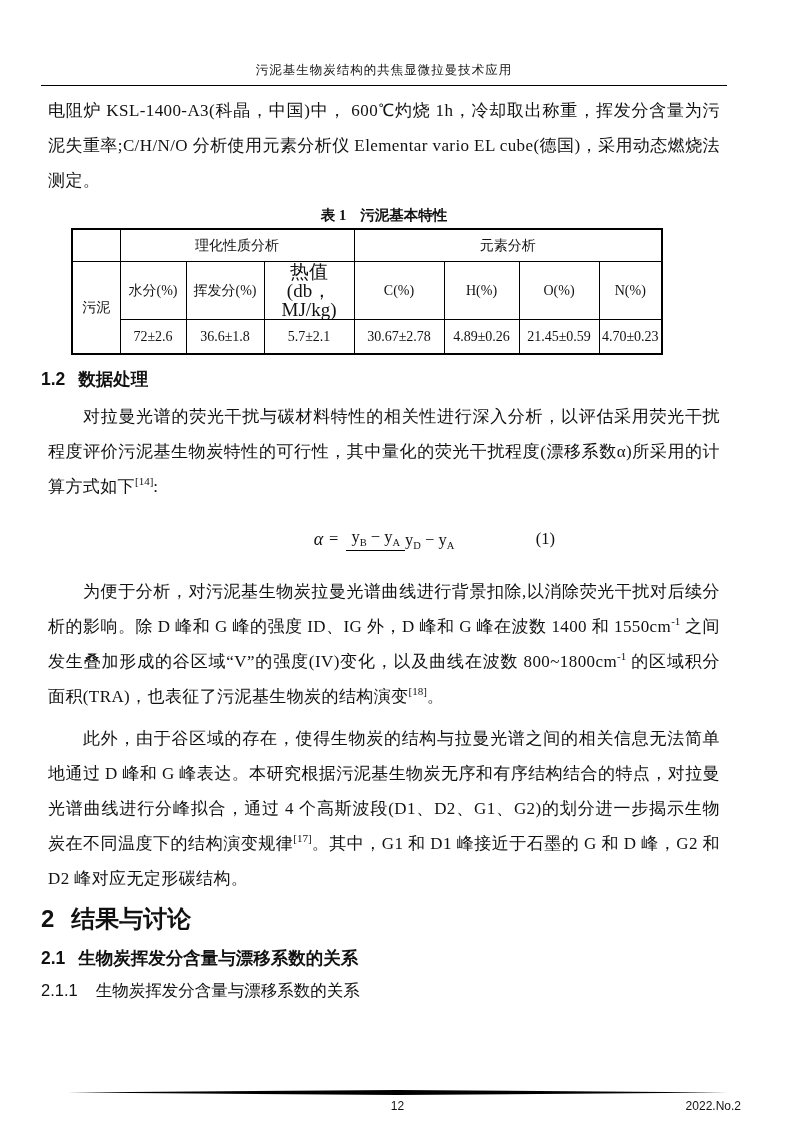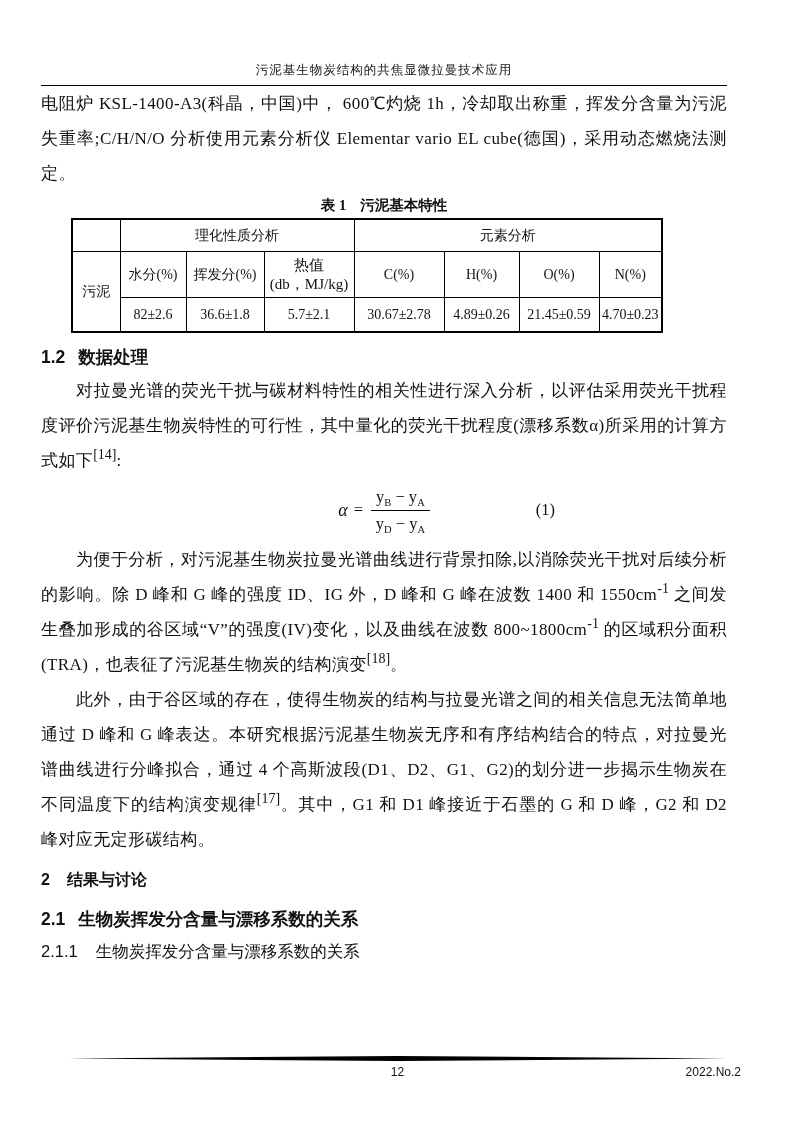--- a/index.html
+++ b/index.html
@@ -24,28 +24,28 @@
     line-height:17px;
     letter-spacing:1px;
   }
   .header-rule{
     margin-top:6px;
     border-bottom:1.5px solid #000;
     height:0;
   }
   
   .body-text{
-    margin:0;
+    margin:7px;
     font-size:17px;
     line-height:35px;
     text-align:justify;
     letter-spacing:0.4px;
   }
   .body-text.indent{text-indent:35px;}
-  sup{font-size:14px;vertical-align:7px;line-height:0;letter-spacing:0;}
+  sup{font-size:11px;vertical-align:7px;line-height:0;letter-spacing:0;}
   sub{font-size:10.5px;vertical-align:-4px;line-height:0;letter-spacing:0;}
   
   .table-caption{
     margin:4px 0 3px;
     text-align:center;
     font-weight:bold;
     font-size:14.5px;
     line-height:20px;
   }
   .table-caption .cap-title{margin-left:14px;margin-top:19px;}
@@ -60,34 +60,34 @@
   table.data-table td{
     border:1px solid #000;
     text-align:center;
     vertical-align:middle;
     padding:0 2px;
     overflow:hidden;
   }
   table.data-table .r1 td{height:31px;}
   table.data-table .r2 td{height:45px;}
   table.data-table .r3 td{height:33px;}
-  td.two-line{white-space:pre-line;line-height:19px;font-size:15px;}
+  td.two-line{white-space:pre-line;line-height:19px;font-size:19px;}
   
   .h-sub{
     margin:11px 0 3px;
     font-family:"Liberation Sans", sans-serif;
     font-size:17.5px;
     font-weight:bold;
     line-height:26px;
   }
   .h-sub .sec-num{margin-right:13px;}
   .h-main{
     margin:8px 0 1px;
     font-family:"Liberation Sans", sans-serif;
-    font-size:16px;
+    font-size:24px;
     font-weight:bold;
     line-height:30px;
   }
   .h-main .sec-num{margin-right:17px;}
   .h-subsub{
     margin:6px 0 0;
     font-family:"Liberation Sans", sans-serif;
     font-size:16.5px;
     font-weight:normal;
     line-height:26px;
@@ -98,33 +98,33 @@
     position:relative;
     margin:4px 0;
     display:flex;
     justify-content:center;
     align-items:center;
     height:56px;
     font-size:16.5px;
   }
   .formula .alpha{font-style:italic;margin-right:6px;font-size:18px;}
   .formula .eqsign{margin-right:8px;}
-  .frac{display:inline-flex;flex-direction:column;text-align:center;line-height:20px;}
+  .frac{display:inline-flex;flex-direction:row;text-align:center;line-height:20px;}
   .frac .num{border-bottom:1.4px solid #000;padding:0 5px 3px;}
   .frac .den{padding-top:3px;}
   .eq-number{
     position:absolute;
     right:172px;top:50%;
     transform:translateY(-50%);
     font-size:16.5px;
   }
   
   .footer{
     position:absolute;
-    left:68px;right:66px;top:1056px;
+    left:68px;right:66px;top:1090px;
   }
   .footer-rule{display:block;width:100%;height:5px;}
   .footer-row{
     position:relative;
     margin-top:3px;
     height:16px;
     font-family:"Liberation Sans", sans-serif;
     font-size:12px;
     line-height:16px;
   }
@@ -171,21 +171,21 @@
           <td>水分(%)</td>
           <td>挥发分(%)</td>
           <td class="two-line">热值
 (db，MJ/kg)</td>
           <td>C(%)</td>
           <td>H(%)</td>
           <td>O(%)</td>
           <td>N(%)</td>
         </tr>
         <tr class="r3">
-          <td>82±2.6</td>
+          <td>72±2.6</td>
           <td>36.6±1.8</td>
           <td>5.7±2.1</td>
           <td>30.67±2.78</td>
           <td>4.89±0.26</td>
           <td>21.45±0.59</td>
           <td>4.70±0.23</td>
         </tr>
       </tbody>
     </table>
 

